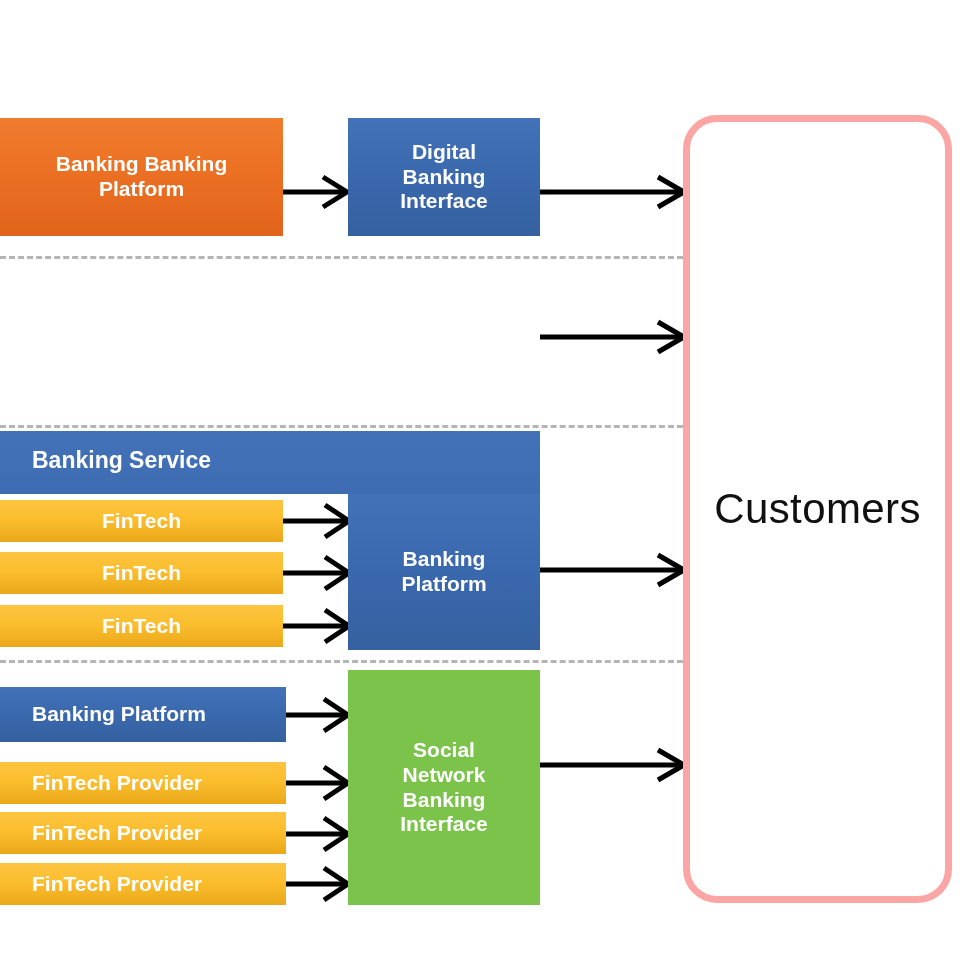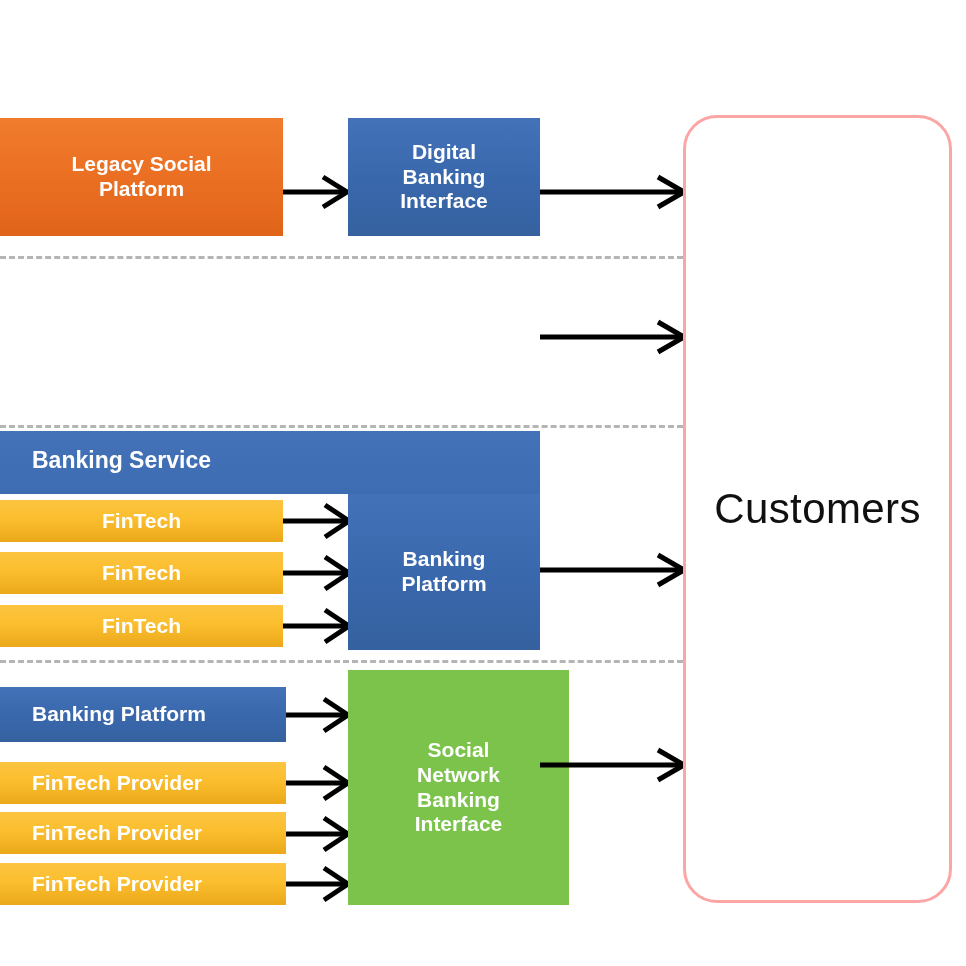--- a/index.html
+++ b/index.html
@@ -47,21 +47,21 @@
     text-align: left;
   }
   .divider {
     position: absolute;
     height: 0;
     border-top: 3px dashed #b5b5b5;
   }
   .customers-box {
     position: absolute;
     box-sizing: border-box;
-    border: 3px solid #fca5a5;
+    border: 7px solid #fca5a5;
     border-radius: 34px;
     background: #ffffff;
     display: flex;
     align-items: center;
     justify-content: center;
   }
   .customers-label {
     font-size: 42px;
     color: #101010;
     font-weight: normal;
@@ -82,21 +82,21 @@
     stroke-width: 5;
     fill: none;
     stroke-linecap: butt;
   }
 </style>
 </head>
 <body>
 
 <div id="canvas">
 
-  <div class="box orange" style="left:0px; top:118px; width:283px; height:118px; font-size:21px;">Legacy Social
+  <div class="box orange" style="left:0px; top:118px; width:283px; height:118px; font-size:21px;">Banking Banking
 Platform</div>
 
   <svg class="arrow-svg" style="left:283px; top:160px; width:70px; height:70px;" viewBox="0 0 70 70">
     <path class="arrow-line" d="M0,32 L60,32"></path>
     <path class="arrow-head" d="M40,17 L64,32 L40,47"></path>
   </svg>
 
   <div class="box blue" style="left:348px; top:118px; width:192px; height:118px; font-size:21px;">Digital
 Banking
 Interface</div>
@@ -163,21 +163,21 @@
   </svg>
   <svg class="arrow-svg" style="left:286px; top:803px; width:66px; height:62px;" viewBox="0 0 66 62">
     <path class="arrow-line" d="M0,31 L58,31"></path>
     <path class="arrow-head" d="M38,15 L62,31 L38,47"></path>
   </svg>
   <svg class="arrow-svg" style="left:286px; top:853px; width:66px; height:62px;" viewBox="0 0 66 62">
     <path class="arrow-line" d="M0,31 L58,31"></path>
     <path class="arrow-head" d="M38,15 L62,31 L38,47"></path>
   </svg>
 
-  <div class="box green" style="left:348px; top:670px; width:221px; height:235px; font-size:21px;">Social
+  <div class="box green" style="left:348px; top:670px; width:192px; height:235px; font-size:21px;">Social
 Network
 Banking
 Interface</div>
 
   <svg class="arrow-svg" style="left:540px; top:733px; width:150px; height:70px;" viewBox="0 0 150 70">
     <path class="arrow-line" d="M0,32 L140,32"></path>
     <path class="arrow-head" d="M118,17 L144,32 L118,47"></path>
   </svg>
 
   <div class="customers-box" style="left:683px; top:115px; width:269px; height:788px;">

